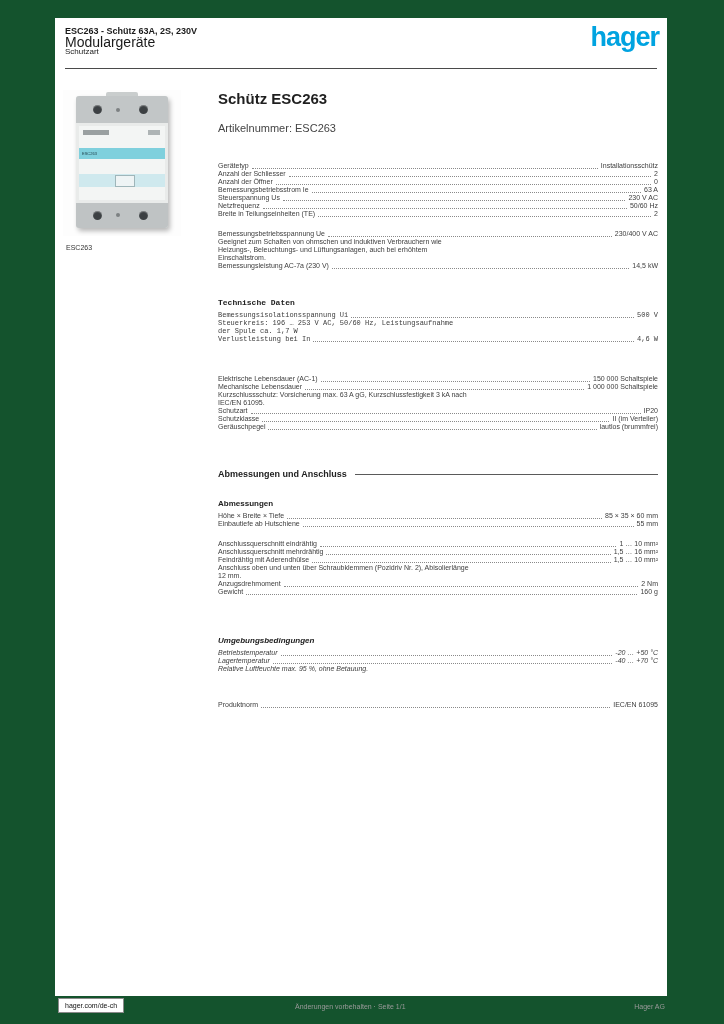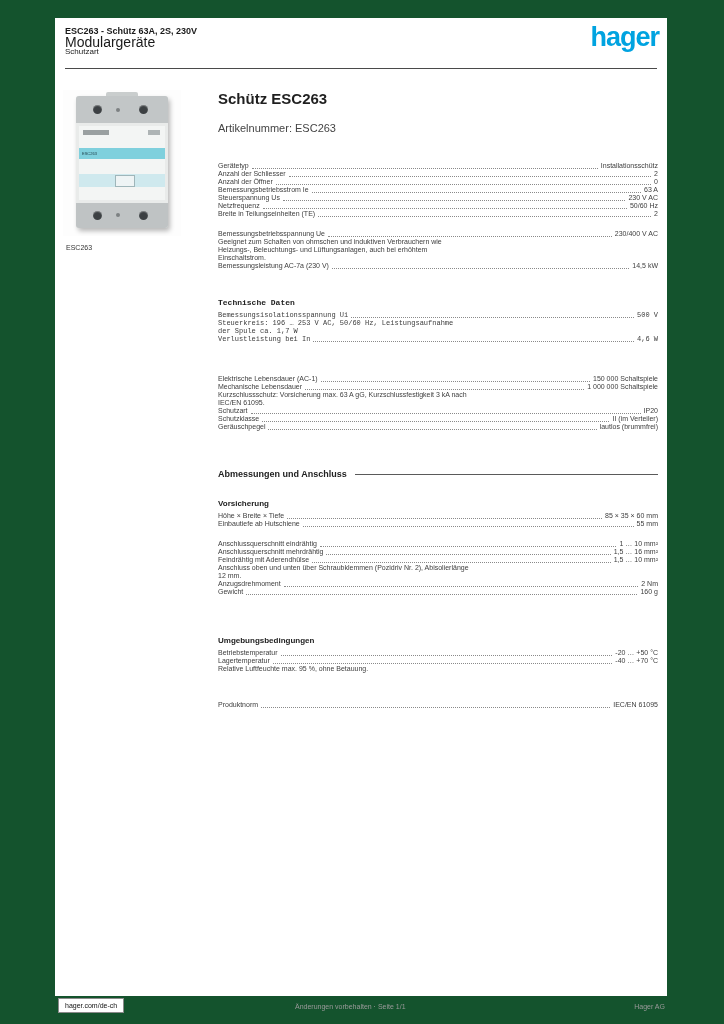--- a/index.html
+++ b/index.html
@@ -49,21 +49,21 @@
   .prod-subtitle{margin-top:17px;font-size:11px;color:#444;line-height:9px;}
   .spec-sections{margin-top:29px;}
 
   .section{margin-top:0;}
   .section:nth-child(2){margin-top:12px;}
   .section:nth-child(3){margin-top:28px;font-family:Liberation Mono, monospace;}
   .section:nth-child(4){margin-top:32px;}
   .section:nth-child(5){margin-top:38px;}
   .section:nth-child(6){margin-top:20px;}
   .section:nth-child(7){margin-top:12px;}
-  .section:nth-child(8){margin-top:40px;}
+  .section:nth-child(8){margin-top:40px;font-style:italic;}
   .section:nth-child(9){margin-top:28px;}
 
   .section-heading{font-size:8px;font-weight:bold;color:#222;line-height:10px;margin-bottom:3px;}
   .section.ruled .section-heading{display:flex;align-items:center;font-size:9px;margin-bottom:17px;}
   .rule-line{flex:1;border-top:1px solid #5a5a5a;margin-left:8px;height:0;}
 
   .row{display:flex;align-items:flex-end;font-size:7px;line-height:8px;}
   .row .lbl{white-space:nowrap;}
   .row .leader{flex:1;border-bottom:1px dotted #8a8a8a;margin:0 3px 1px 3px;min-width:12px;}
   .row .val{white-space:nowrap;text-align:right;}
@@ -211,21 +211,21 @@
               <span class="val">lautlos (brummfrei)</span>
             </div>
           </div>
           <div class="section ruled">
             <div class="section-heading">
               <span>Abmessungen und Anschluss</span>
               <span class="rule-line"></span>
             </div>
           </div>
           <div class="section">
-            <div class="section-heading">Vorsicherung</div>
+            <div class="section-heading">Abmessungen</div>
             <div class="row">
               <span class="lbl">Höhe × Breite × Tiefe</span>
               <span class="leader"></span>
               <span class="val">85 × 35 × 60 mm</span>
             </div>
             <div class="row">
               <span class="lbl">Einbautiefe ab Hutschiene</span>
               <span class="leader"></span>
               <span class="val">55 mm</span>
             </div>

